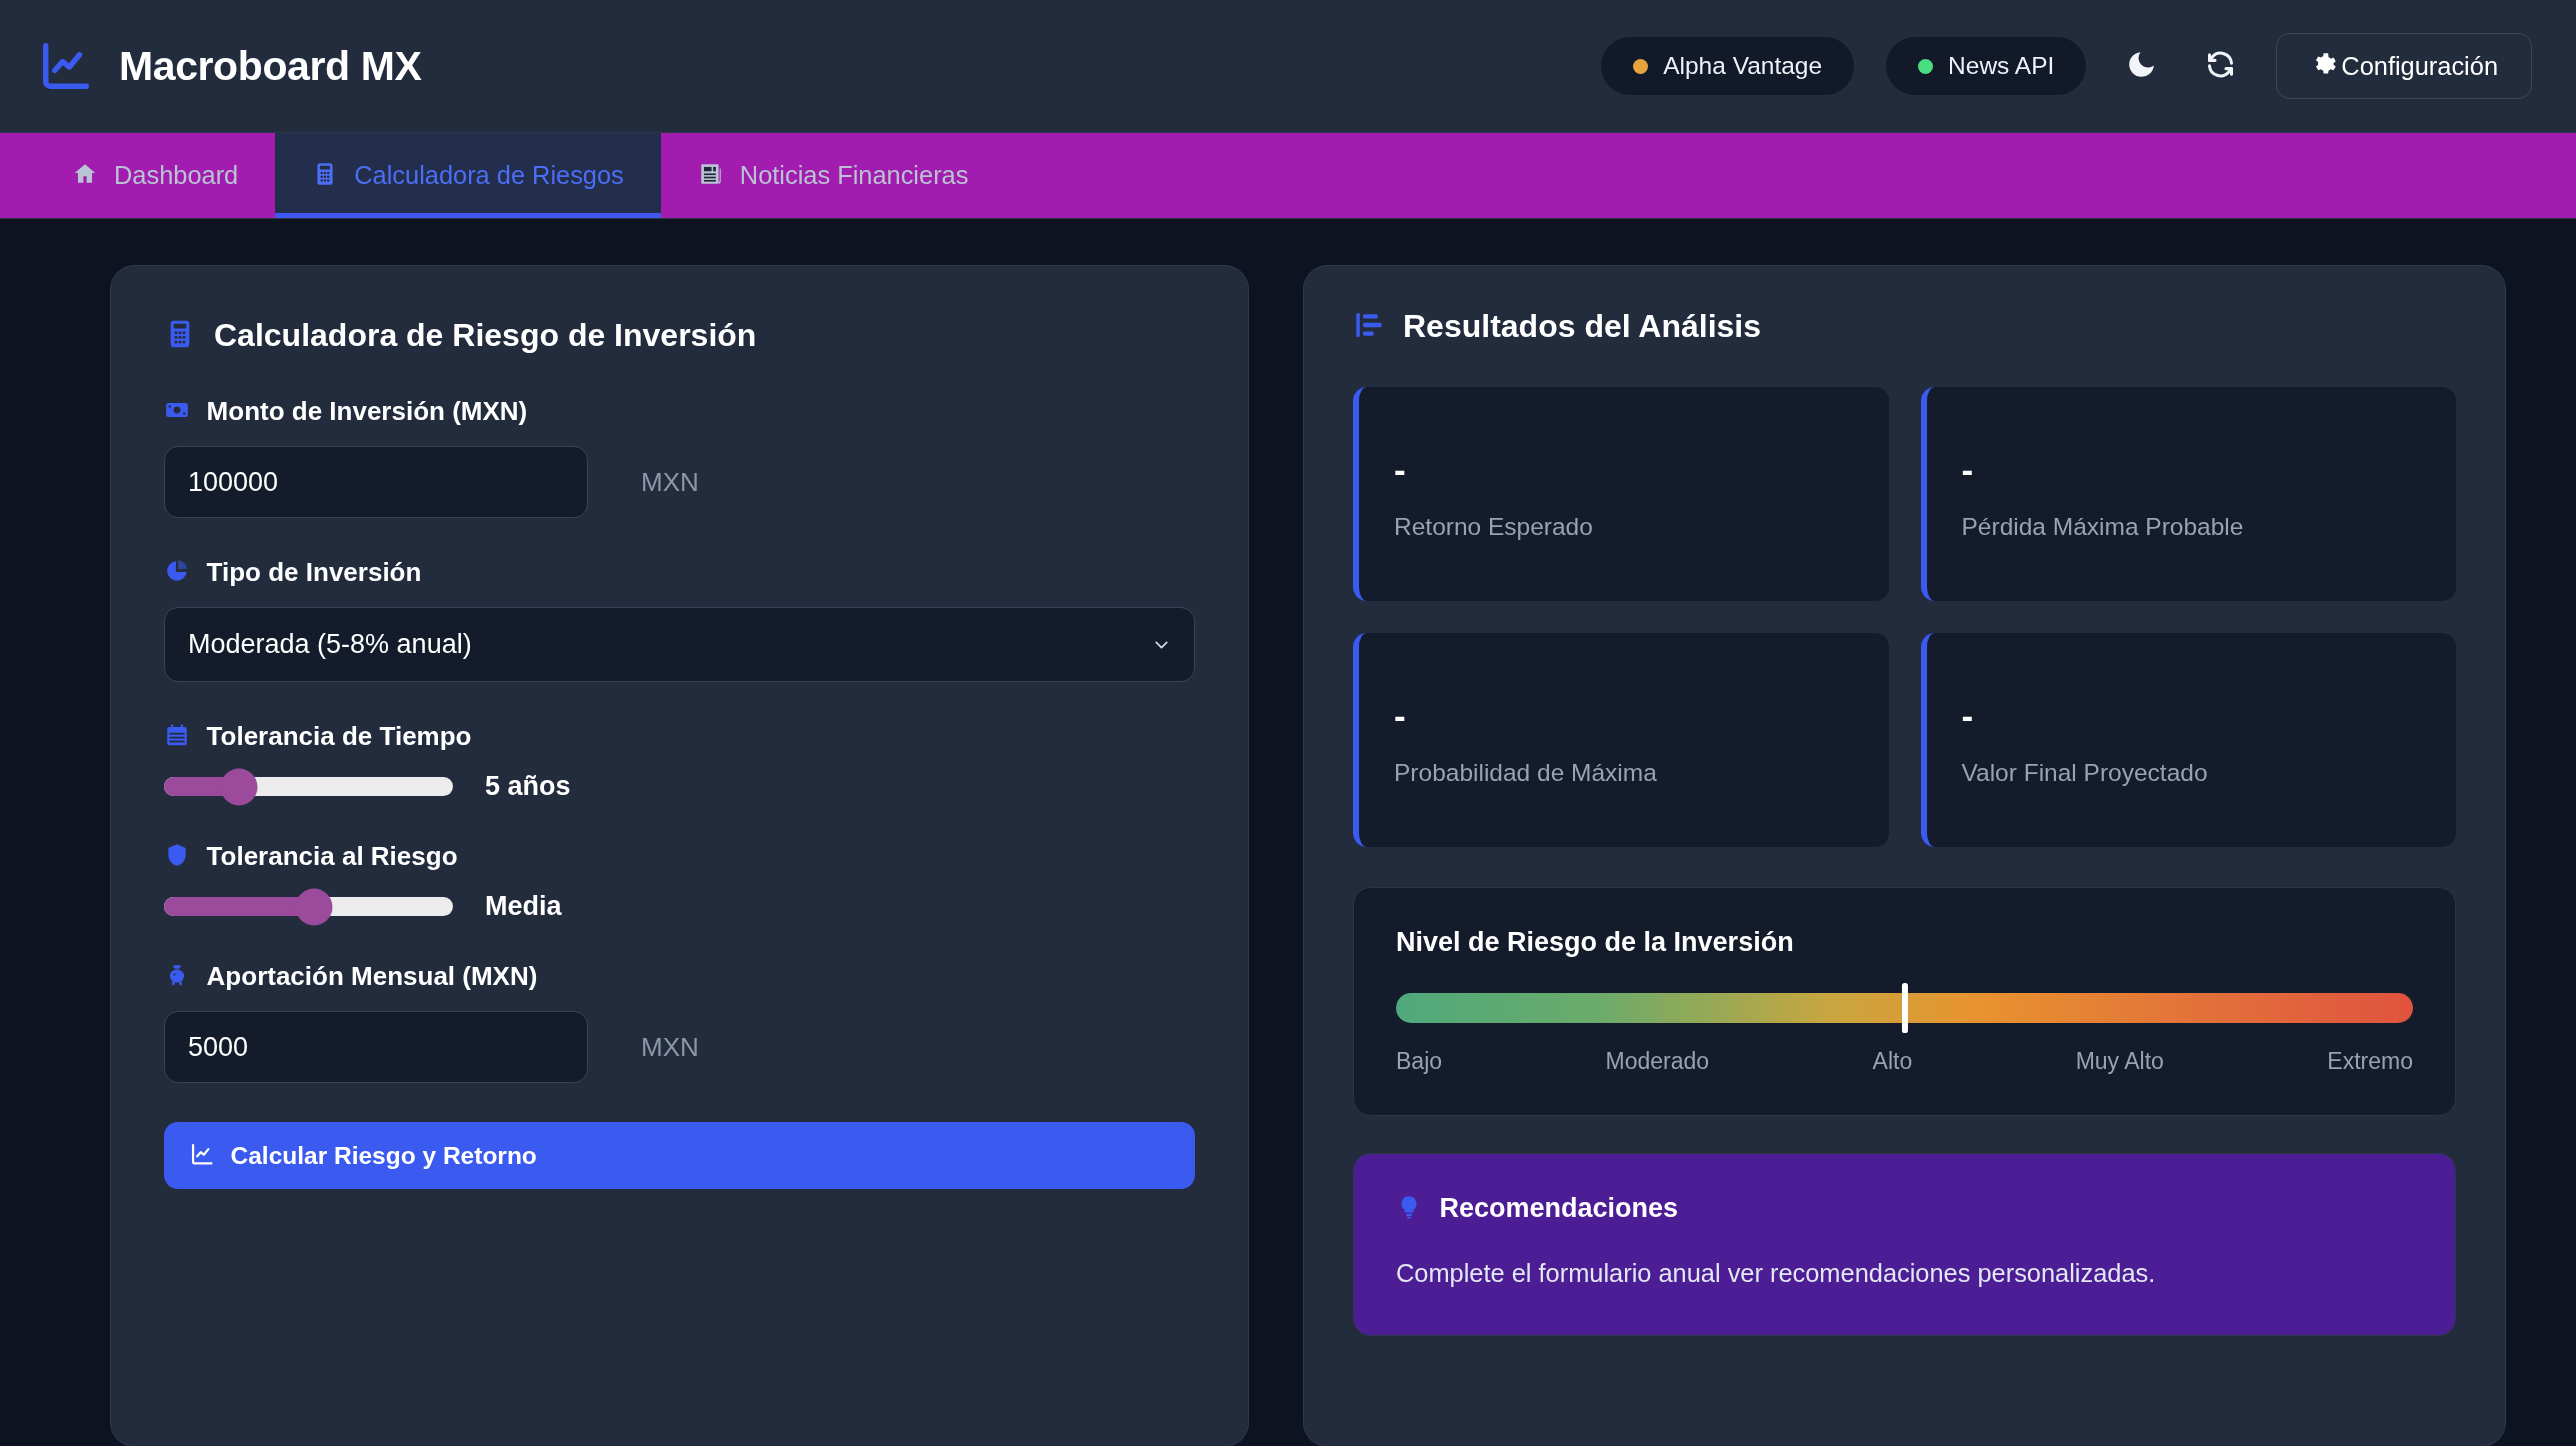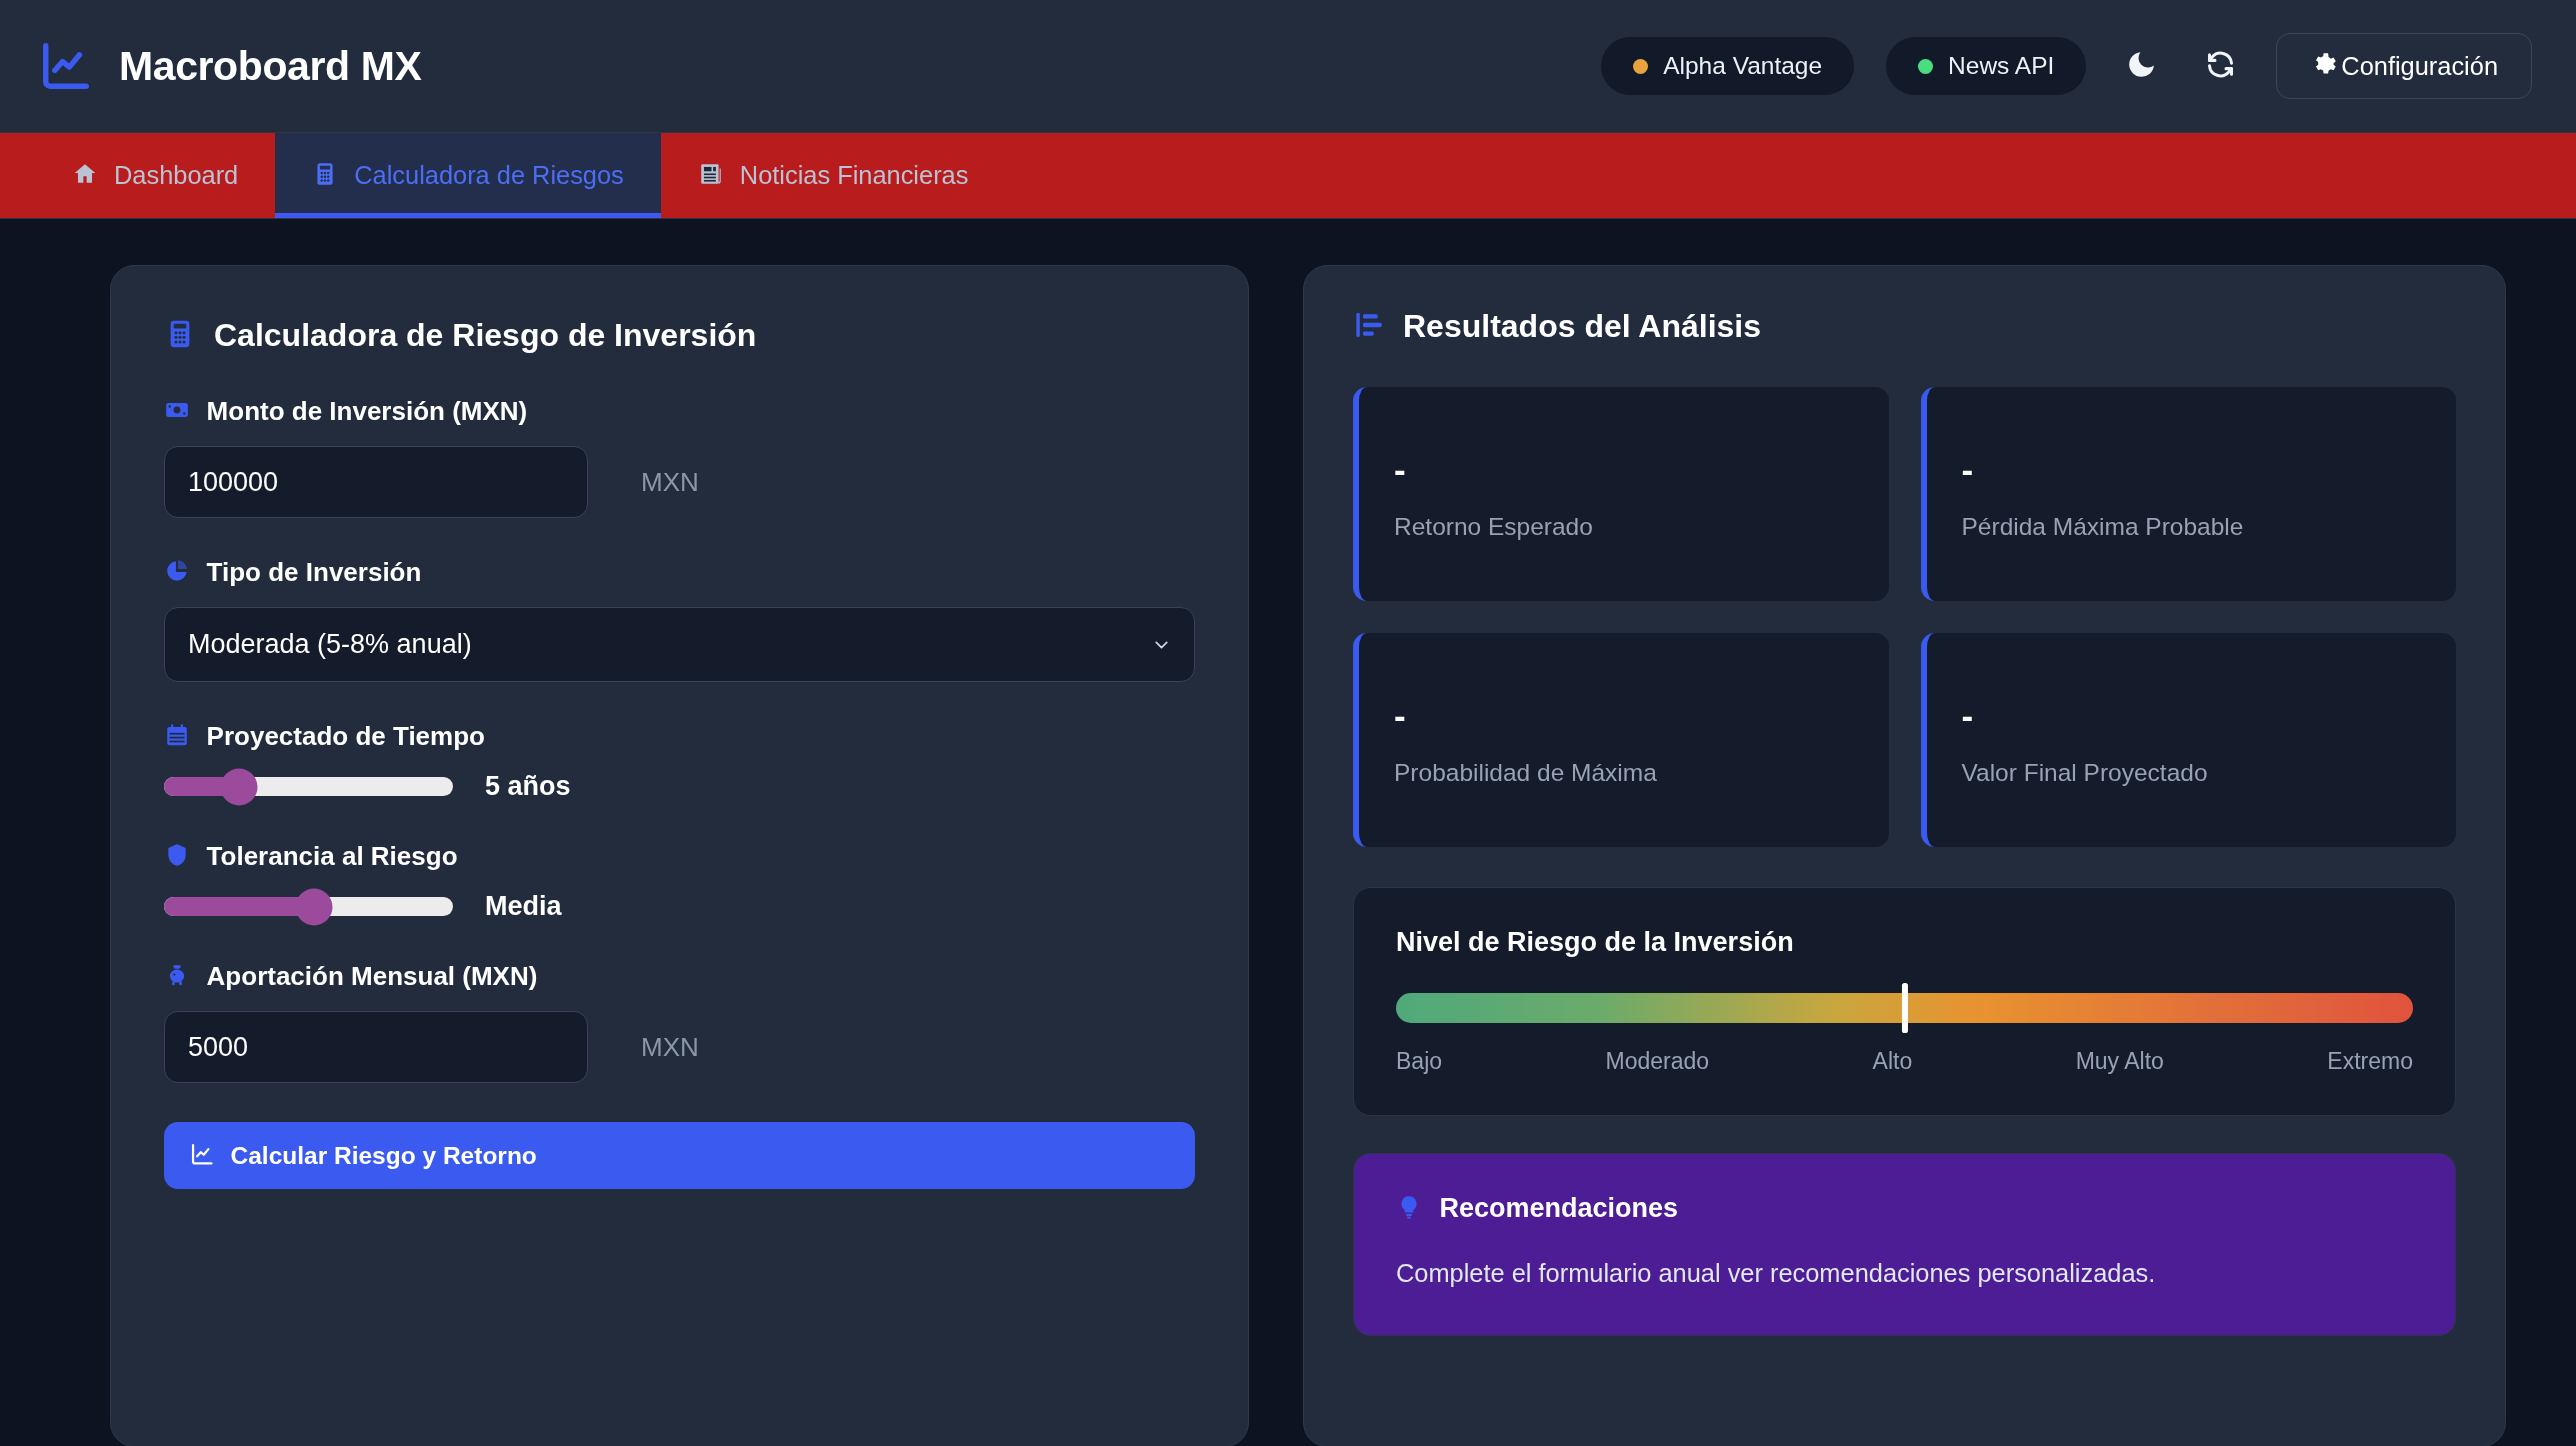--- a/index.html
+++ b/index.html
@@ -59,21 +59,21 @@
     padding: 16.6px 33px;
     background: transparent;
     cursor: pointer;
   }
   .config-btn .lbl { font-size: 25.4px; color: #ffffff; white-space: nowrap; }
   .config-btn svg { width: 27px; height: 27px; }
 
   
   .tabbar {
     height: 86px;
-    background: #b91c1c;
+    background: #a21caf;
     display: flex;
     align-items: stretch;
     padding-left: 35px;
     border-bottom: 0.9px solid #2a3purple;
     border-bottom: 0.9px solid #2a3446;
   }
   .tab {
     display: flex; align-items: center; gap: 16px;
     padding: 0 37px;
     cursor: pointer;
@@ -435,21 +435,21 @@
           <span>
             <svg viewBox="0 0 24 24" fill="#3b5bf0">
               <rect x="3" y="4.5" width="18" height="17" rx="2"></rect>
               <rect x="6.5" y="2" width="2" height="4.5" rx="1"></rect>
               <rect x="15.5" y="2" width="2" height="4.5" rx="1"></rect>
               <rect x="5" y="10" width="14" height="1.6" fill="#222c3d"></rect>
               <rect x="5" y="13.6" width="14" height="1.6" fill="#222c3d"></rect>
               <rect x="5" y="17.2" width="14" height="1.6" fill="#222c3d"></rect>
             </svg>
           </span>
-          <span class="ltext">Proyectado de Tiempo</span>
+          <span class="ltext">Tolerancia de Tiempo</span>
         </div>
         <div class="slider-row">
           <div class="slider">
             <div class="slider-fill" style="width: 26%;"></div>
             <div class="slider-thumb" style="left: 26%;"></div>
           </div>
           <span class="slider-val">5 años</span>
         </div>
       </div>
 

